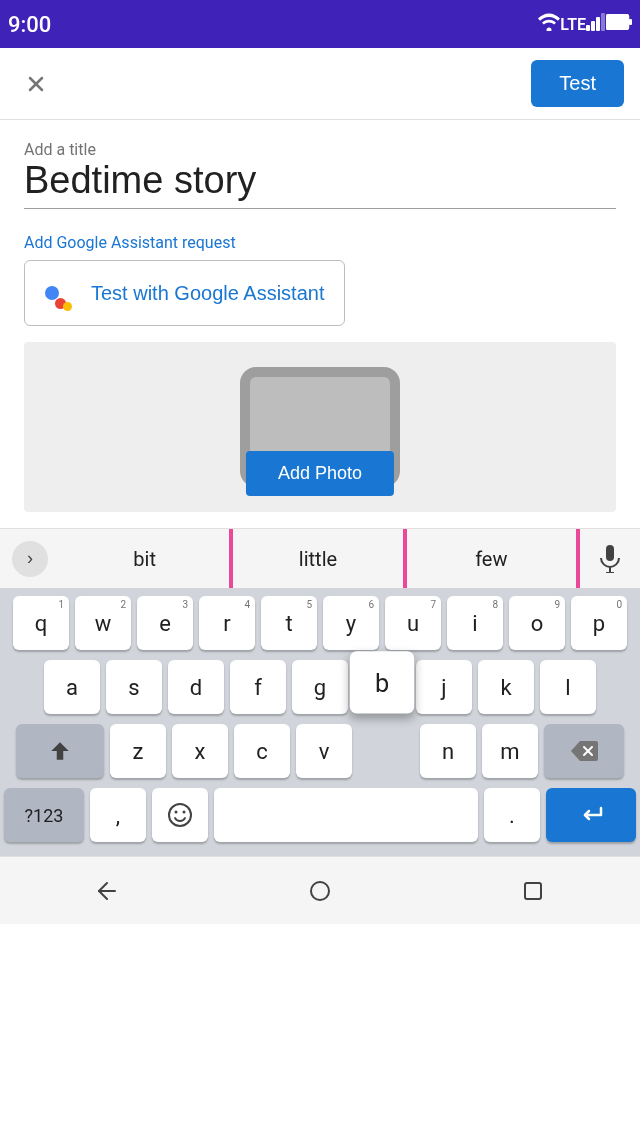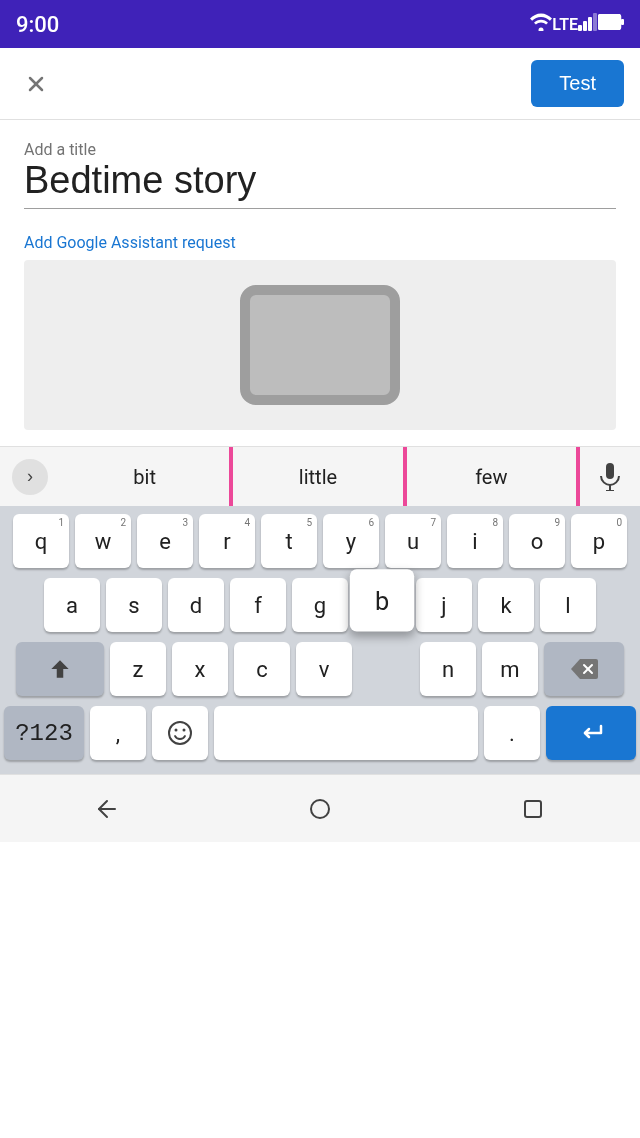--- a/index.html
+++ b/index.html
@@ -13,21 +13,21 @@
     }
 
     
     .status-bar {
       background: #3f22b8;
       color: #fff;
       height: 48px;
       display: flex;
       align-items: center;
       justify-content: space-between;
-      padding: 0 16px;
+      padding: 0 8px;
     }
     .status-time {
       font-size: 22px;
       font-weight: 500;
     }
     .status-icons {
       display: flex;
       align-items: center;
       gap: 0;
     }
@@ -297,24 +297,23 @@
     }
     .key-highlighted {
       background: #fff;
       box-shadow: 0 4px 8px rgba(0,0,0,0.3);
       z-index: 10;
       transform: scale(1.15) translateY(-4px);
     }
     .key-special {
       background: #b0b7c3;
       color: #212121;
-      font-size: 24px;
+      font-size: 18px;
       flex: 1.4;
       max-width: 80px;
-      font-family: Liberation Mono, monospace;
     }
     .key-space {
       background: #fff;
       flex: 4;
       max-width: 300px;
     }
     .key-delete {
       background: #b0b7c3;
       flex: 1.4;
       max-width: 80px;
@@ -398,26 +397,35 @@
   <button class="save-btn">Test</button>
 </div>
 
 <div class="main-content">
   <div class="title-label">Add a title</div>
   <input class="title-input" type="text" value="Bedtime story" style="">
 
   <div class="assistant-label">Add Google Assistant request</div>
 
   
+  <button class="test-btn">
+    <div class="ga-logo">
+      <span class="ga-dot-blue"></span>
+      <span class="ga-dot-red"></span>
+      <span class="ga-dot-yellow"></span>
+    </div>
+    <span>Test with Google Assistant</span>
+  </button>
 
   
   <div class="image-preview">
     <div class="phone-frame">
       <div class="phone-screen"></div>
     </div>
+    <button class="add-photo-btn">Add Photo</button>
   </div>
 </div>
 
 <div class="keyboard-suggestions">
   <div class="suggestion-expand">
     <button class="expand-btn">›</button>
   </div>
   <div class="suggestion-item">
     <span>bit</span>
   </div>

